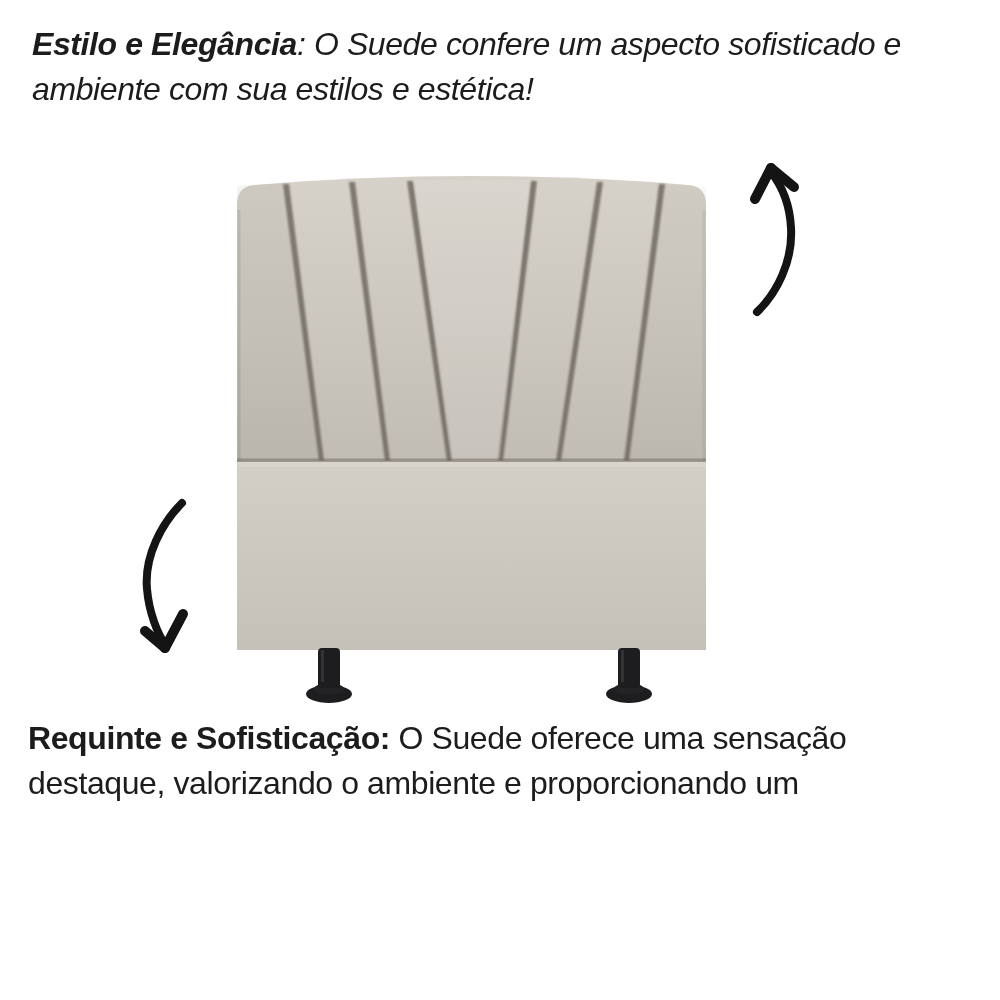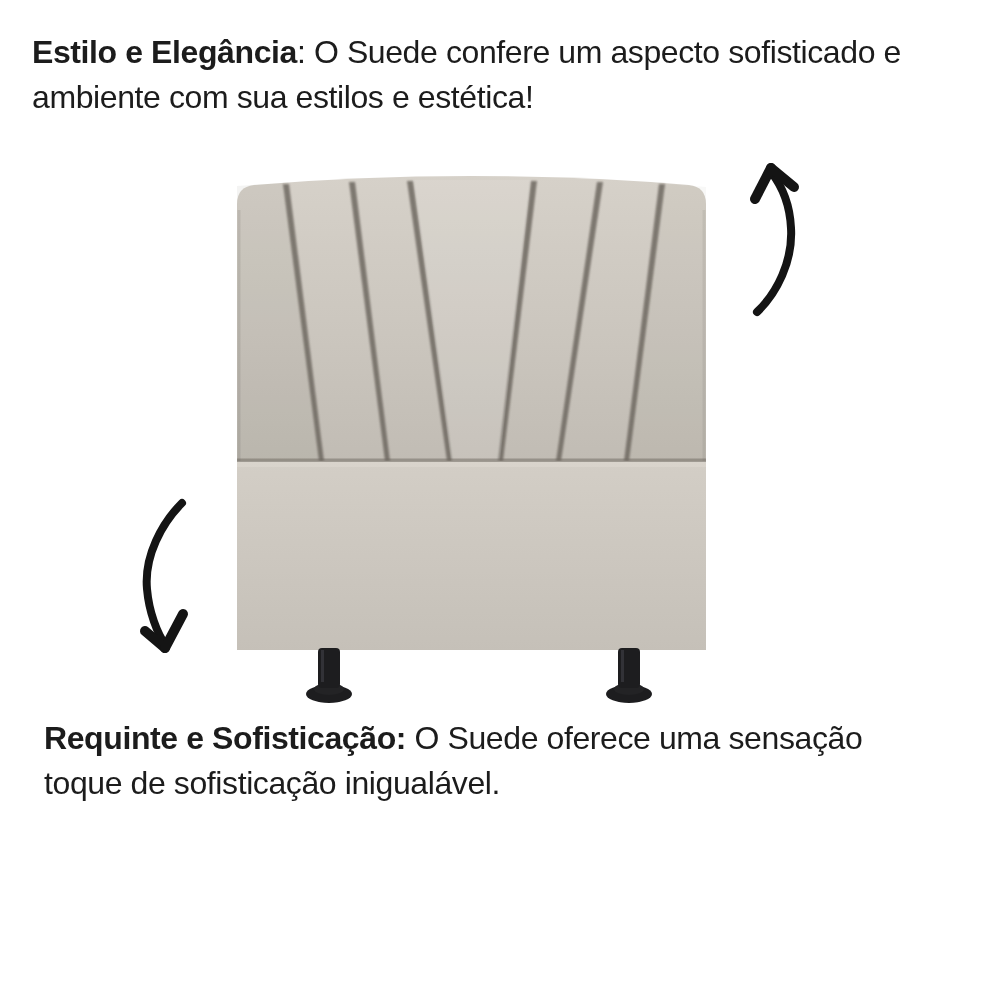--- a/index.html
+++ b/index.html
@@ -8,22 +8,22 @@
     background:#ffffff;
     font-family:"Liberation Sans", sans-serif;
     color:#1c1c1c;
   }
   .desc{position:absolute;left:32px;}
   .desc .line{
     font-size:32px;line-height:45px;letter-spacing:-0.4px;
     white-space:nowrap;color:#1c1c1c;
   }
   .desc .b{font-weight:700;}
-  .desc.top{top:30px;}
-  .desc.bottom{top:716px;left:44px;}
+  .desc.top{top:22px;font-style:italic;}
+  .desc.bottom{top:716px;left:28px;}
   .figure-svg{position:absolute;left:0;top:0;}
 </style>
 </head>
 <body>
 
 <div class="desc top">
   <div class="line"><span class="b">Estilo e Elegância</span><span>: O Suede confere um aspecto sofisticado e</span></div>
   <div class="line">ambiente com sua estilos e estética!</div>
 </div>
 
@@ -90,14 +90,14 @@
 
   <g fill="none" stroke="#141414" stroke-linecap="round" stroke-linejoin="round">
     <path d="M 182 503 C 162 523 144 556 147 589 C 149 612 157 633 166 646" stroke-width="8" stroke="#141414"></path>
     <path d="M 165 648 L 145 631" stroke-width="10" stroke="#141414"></path>
     <path d="M 165 648 L 183 614" stroke-width="10" stroke="#141414"></path>
   </g>
 </svg>
 
 <div class="desc bottom">
   <div class="line"><span class="b">Requinte e Sofisticação:</span><span> O Suede oferece uma sensação</span></div>
-  <div class="line">toque de sofisticação inigualável.</div>
+  <div class="line">destaque, valorizando o ambiente e proporcionando um</div>
 </div>
 
 </body></html>

